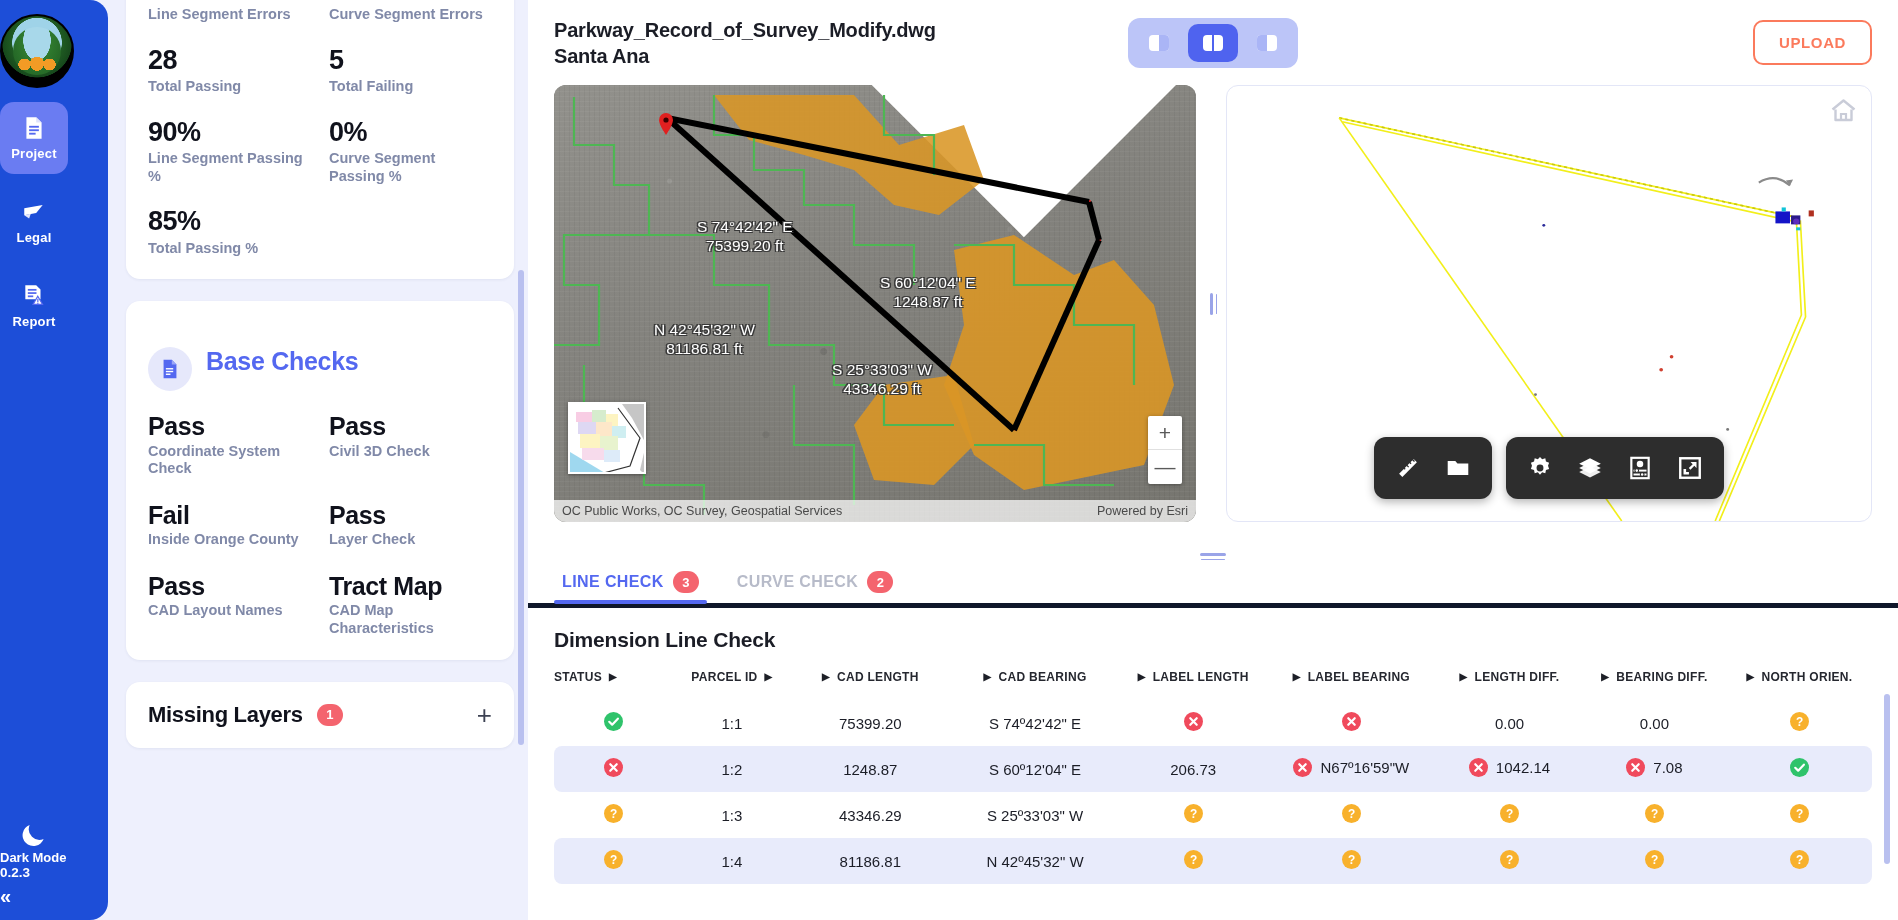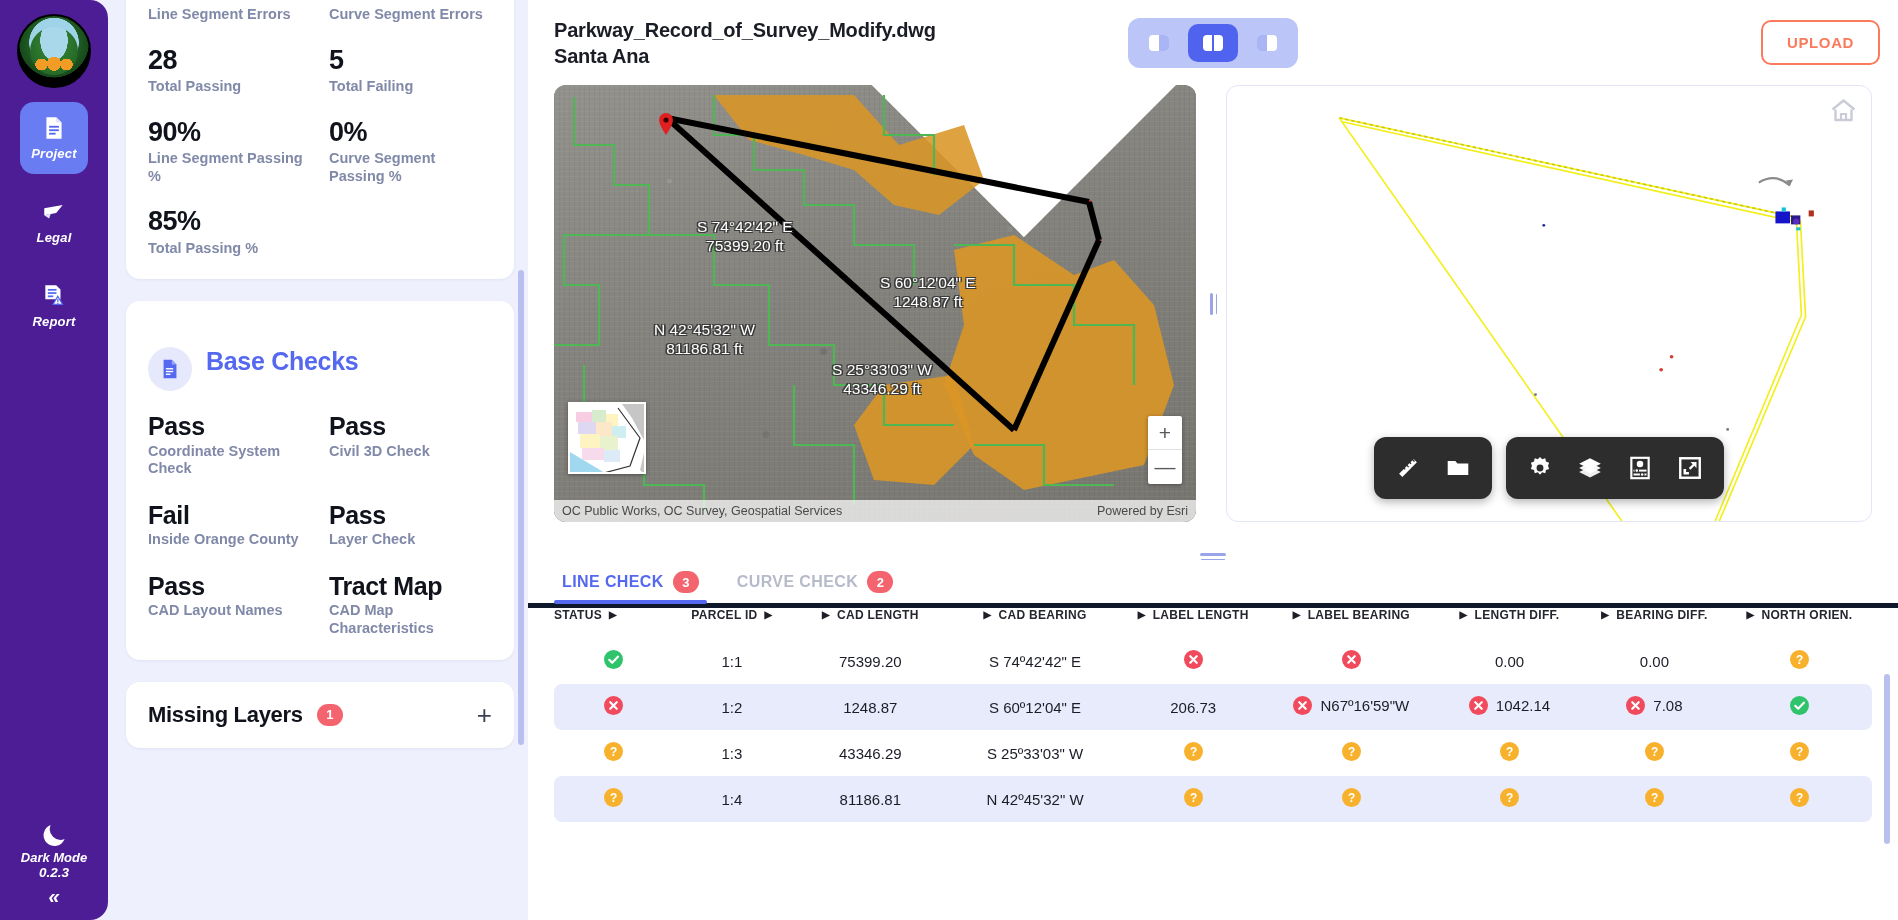--- a/index.html
+++ b/index.html
@@ -7,28 +7,27 @@
     width: 1898px; height: 920px;
     overflow: hidden;
     font-family: "Liberation Sans", sans-serif;
     background: #eef0fd;
   }
   .app { position: relative; width: 1898px; height: 920px; display: flex; }
 
   
   .sidebar {
     width: 108px; height: 920px;
-    background: #4c1d95;
+    background: #1d4ed8;
     border-radius: 0 18px 18px 0;
-    display: flex; flex-direction: column; align-items: center;
+    display: flex; flex-direction: column; align-items: flex-start;
     padding-top: 14px;
     flex: 0 0 108px;
     position: relative;
     z-index: 5;
-    font-style: italic;
   }
   .seal {
     width: 74px; height: 74px; border-radius: 50%;
     background: radial-gradient(circle at 50% 38%, #9fd3e8 0%, #9fd3e8 44%, #1f5b22 45%, #17491c 62%, #000 63%, #000 100%);
     border: 2px solid #000;
     position: relative; overflow: hidden;
     margin-bottom: 14px;
     flex: 0 0 auto;
   }
   .seal::before {
@@ -118,21 +117,21 @@
   .view-toggle {
     position: absolute; left: 50%; transform: translateX(-50%);
     display: flex; gap: 4px; background: #bcc5f8; border-radius: 12px; padding: 6px;
   }
   .vt-btn {
     width: 50px; height: 38px; border-radius: 10px; background: transparent;
     display: flex; align-items: center; justify-content: center; cursor: pointer; border: none;
   }
   .vt-btn.active { background: #4f63ef; }
   .upload-btn {
-    position: absolute; right: 18px;
+    position: absolute; right: 26px;
     border: 2px solid #fb7a5c; color: #fb7a5c; background: #fff;
     border-radius: 10px; padding: 12px 24px; font-size: 15px; font-weight: 700;
     letter-spacing: .6px; cursor: pointer;
   }
 
   .viewers { display: flex; padding: 0 26px; gap: 0; height: 455px; position: relative; }
   .map-panel {
     width: 642px; height: 437px; border-radius: 12px; overflow: hidden; position: relative;
     background: #8b8b86;
   }
@@ -631,20 +630,21 @@
         <span class="tab-label">LINE CHECK</span>
         <span class="pill">3</span>
       </div>
       <div class="tab">
         <span class="tab-label">CURVE CHECK</span>
         <span class="pill">2</span>
       </div>
     </div>
 
     <div class="table-wrap">
+      <div class="table-title">Dimension Line Check</div>
 
       <table class="dimtable">
         <colgroup>
           <col style="width:9%">
             <col style="width:9%">
             <col style="width:12%">
             <col style="width:13%">
           <col style="width:11%">
             <col style="width:13%">
             <col style="width:11%">

